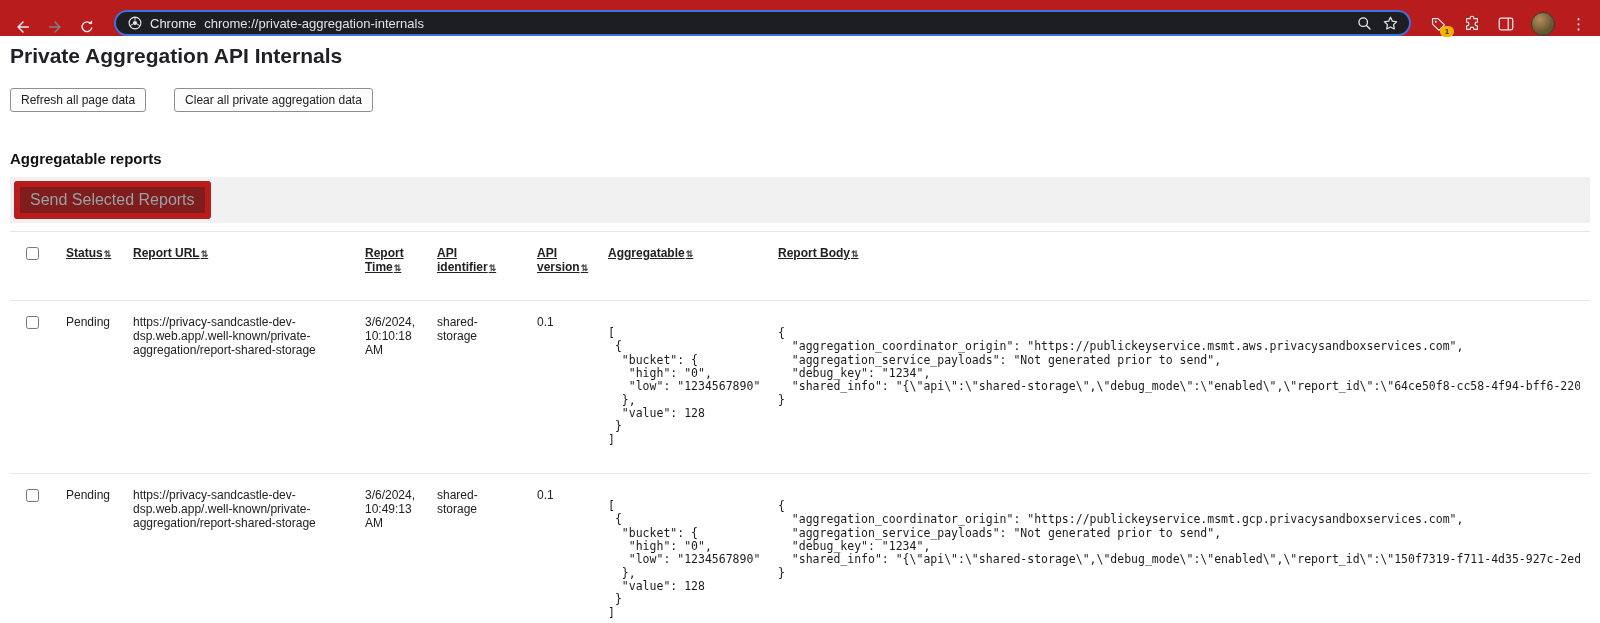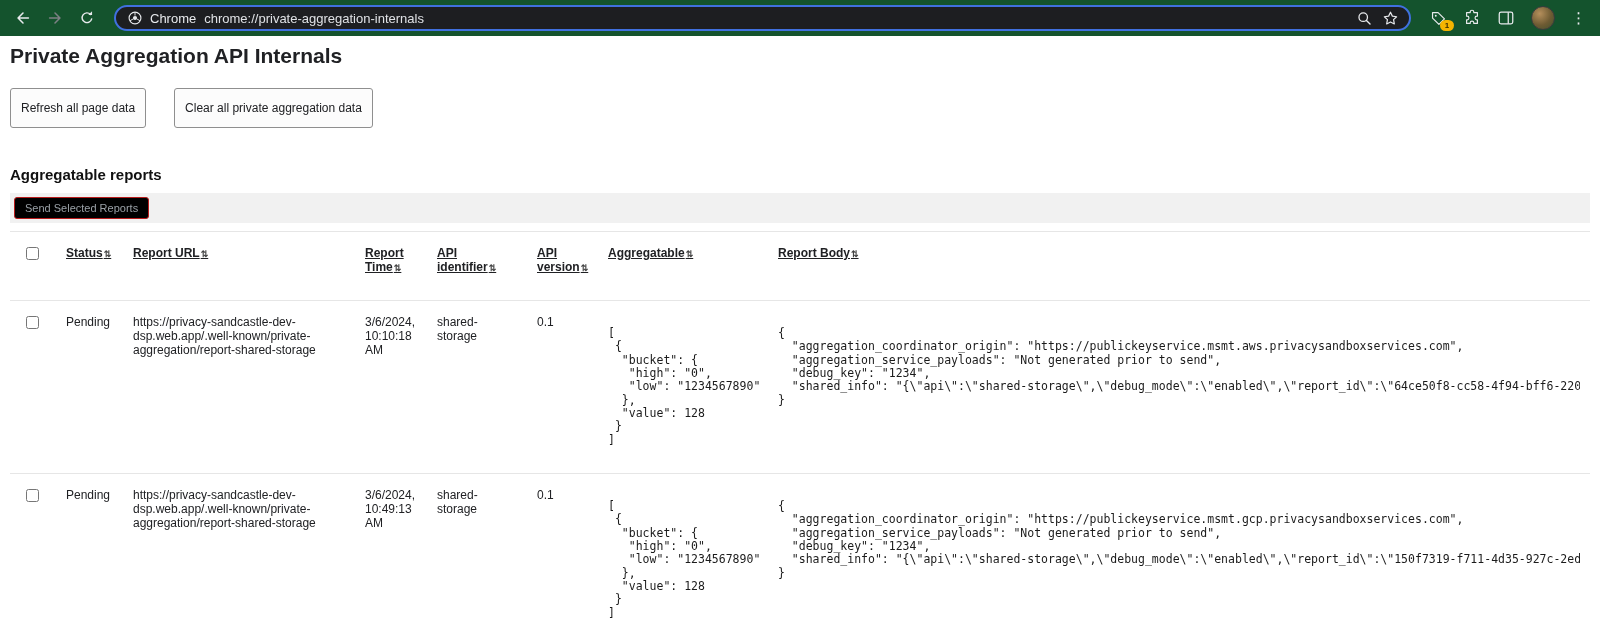--- a/index.html
+++ b/index.html
@@ -1,20 +1,20 @@
 <!DOCTYPE html>
 <html><head>
 <meta charset="utf-8">
 <style>
   html, body { margin: 0; padding: 0; background: #fff; overflow-x: hidden; }
   body { font-family: "Liberation Sans", sans-serif; color: #202124; width: 1600px; height: 623px; }
 
   
   .topbar {
-    height: 36px; background: #14532d; display: flex; align-items: center;
+    height: 36px; background: #b91c1c; display: flex; align-items: flex-end;
     padding: 0 10px; gap: 6px;
   }
   .nav-icons { display: flex; align-items: center; gap: 14px; padding: 0 4px; }
   .tb-icon { width: 18px; height: 18px; display: inline-flex; align-items: center; justify-content: center; cursor: pointer; }
   .tb-icon svg { display: block; }
   .omnibox {
     flex: 1; height: 26px; margin: 0 8px; border-radius: 14px;
     border: 2px solid #4070df; background: #1d1e21;
     display: flex; align-items: center; gap: 8px; padding: 0 10px; box-sizing: border-box;
   }
@@ -36,29 +36,29 @@
   }
   .kebab { color: #e8eaed; font-size: 15px; letter-spacing: 0; cursor: pointer; }
 
   
   main { padding: 0 10px; }
   h1 { font-size: 21px; font-weight: bold; color: #202124; margin: 8px 0 0 0; }
   .btn-row { margin-top: 20px; display: flex; gap: 28px; }
   button.page-btn {
     font-family: "Liberation Sans", sans-serif; font-size: 12px; color: #202124;
     background: #fcfcfc; border: 1px solid #8f8f8f; border-radius: 3px;
-    padding: 12px 10px; cursor: pointer;
+    padding: 4px 10px; cursor: pointer;
   }
   h2 { font-size: 15px; font-weight: bold; color: #111; margin: 38px 0 10px 0; }
   .toolbar-strip {
     background: #f1f1f1; padding: 4px 4px; margin-top: 6px;
   }
   button.send-btn {
-    font-family: "Liberation Sans", sans-serif; font-size: 11px; color: #9aa0a6;
-    background: #000000; border: 1px solid #b91c1c; border-radius: 3px;
+    font-family: "Liberation Sans", sans-serif; font-size: 16px; color: #9aa0a6;
+    background: #7f1d1d; border: 6px solid #b91c1c; border-radius: 3px;
     padding: 4px 10px;
   }
 
   
   table { width: 100%; border-collapse: collapse; table-layout: fixed; margin-top: 8px; }
   thead tr { border-top: 1px solid #e6e6e6; border-bottom: 1px solid #e6e6e6; }
   tbody tr { border-bottom: 1px solid #e6e6e6; }
   th, td { text-align: left; vertical-align: top; padding: 14px 10px 26px 10px; font-size: 12px; }
   th { font-weight: bold; color: #202124; cursor: pointer; text-decoration: underline; }
   .sort-glyph { font-size: 9px; color: #444; margin-left: 1px; }

